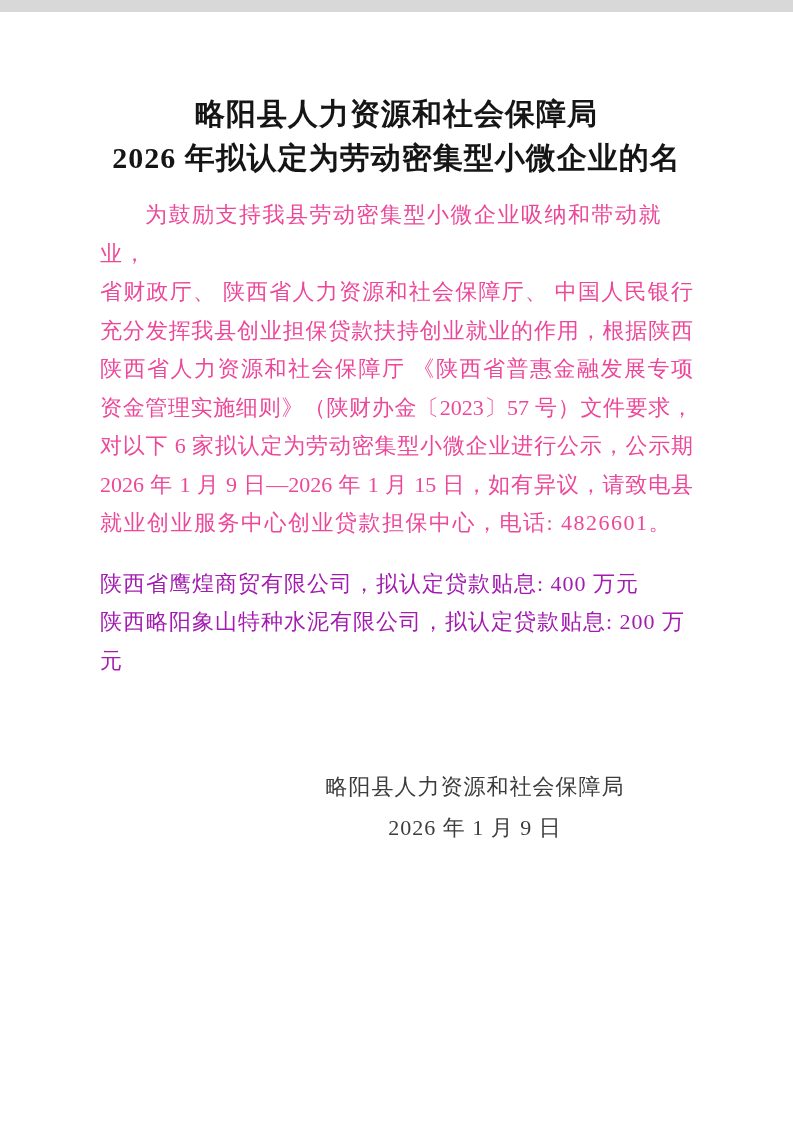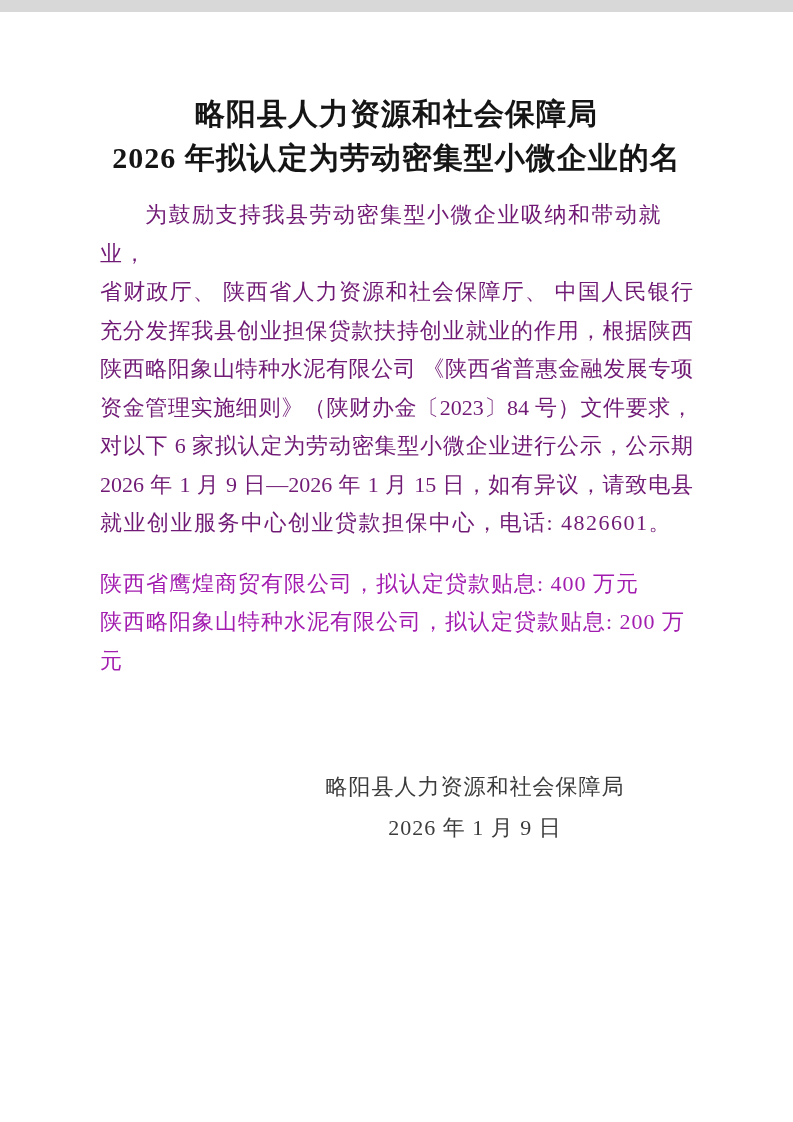--- a/index.html
+++ b/index.html
@@ -19,21 +19,21 @@
     font-weight: bold;
     font-size: 30px;
     line-height: 44px;
     color: #151515;
     letter-spacing: 1px;
   }
   .body-par {
     margin-top: 16px;
     font-size: 22px;
     line-height: 38.5px;
-    color: #701a75;
+    color: #ec4899;
   }
   .body-line {
     text-align: justify;
     text-align-last: justify;
   }
   .body-line.no-just {
     text-align: left;
     text-align-last: left;
     letter-spacing: 1.5px;
   }
@@ -67,22 +67,22 @@
 
   <div class="title-block">
     <div>略阳县人力资源和社会保障局</div>
     <div>2026 年拟认定为劳动密集型小微企业的名</div>
   </div>
 
   <div class="body-par">
     <div class="body-line no-just indent">为鼓励支持我县劳动密集型小微企业吸纳和带动就业，</div>
     <div class="body-line">省财政厅、 陕西省人力资源和社会保障厅、 中国人民银行</div>
     <div class="body-line">充分发挥我县创业担保贷款扶持创业就业的作用，根据陕西</div>
-    <div class="body-line">陕西略阳象山特种水泥有限公司 《陕西省普惠金融发展专项</div>
-    <div class="body-line">资金管理实施细则》（陕财办金〔2023〕84 号）文件要求，</div>
+    <div class="body-line">陕西省人力资源和社会保障厅 《陕西省普惠金融发展专项</div>
+    <div class="body-line">资金管理实施细则》（陕财办金〔2023〕57 号）文件要求，</div>
     <div class="body-line">对以下 6 家拟认定为劳动密集型小微企业进行公示，公示期</div>
     <div class="body-line">2026 年 1 月 9 日—2026 年 1 月 15 日，如有异议，请致电县</div>
     <div class="body-line no-just">就业创业服务中心创业贷款担保中心，电话: 4826601。</div>
   </div>
 
   <div class="company-block">
     <div class="company-line">陕西省鹰煌商贸有限公司，拟认定贷款贴息: 400 万元</div>
     <div class="company-line">陕西略阳象山特种水泥有限公司，拟认定贷款贴息: 200 万元</div>
   </div>
 

